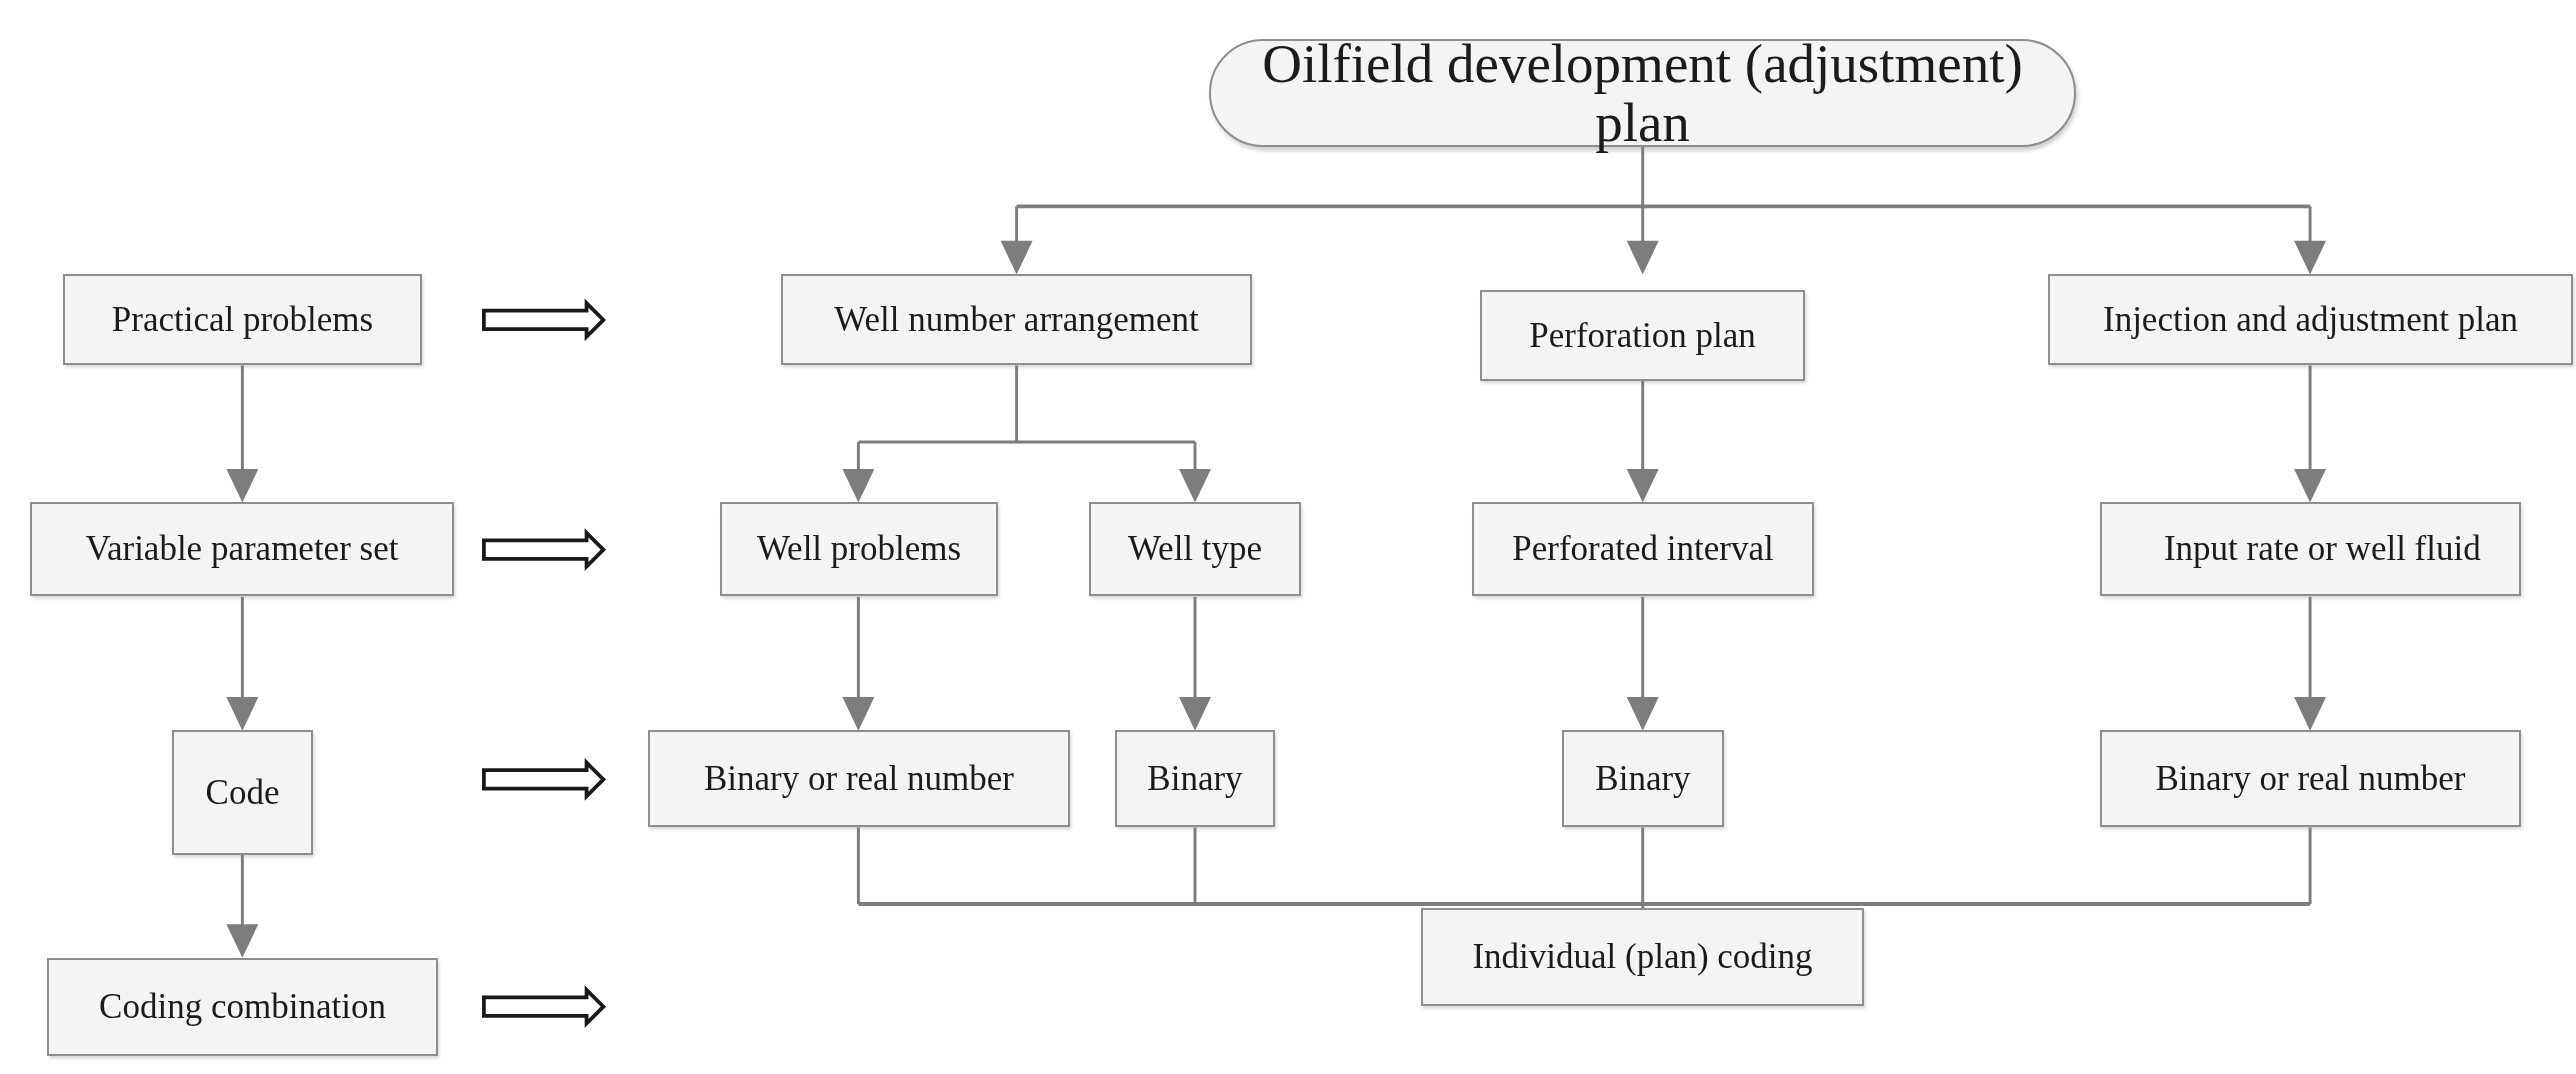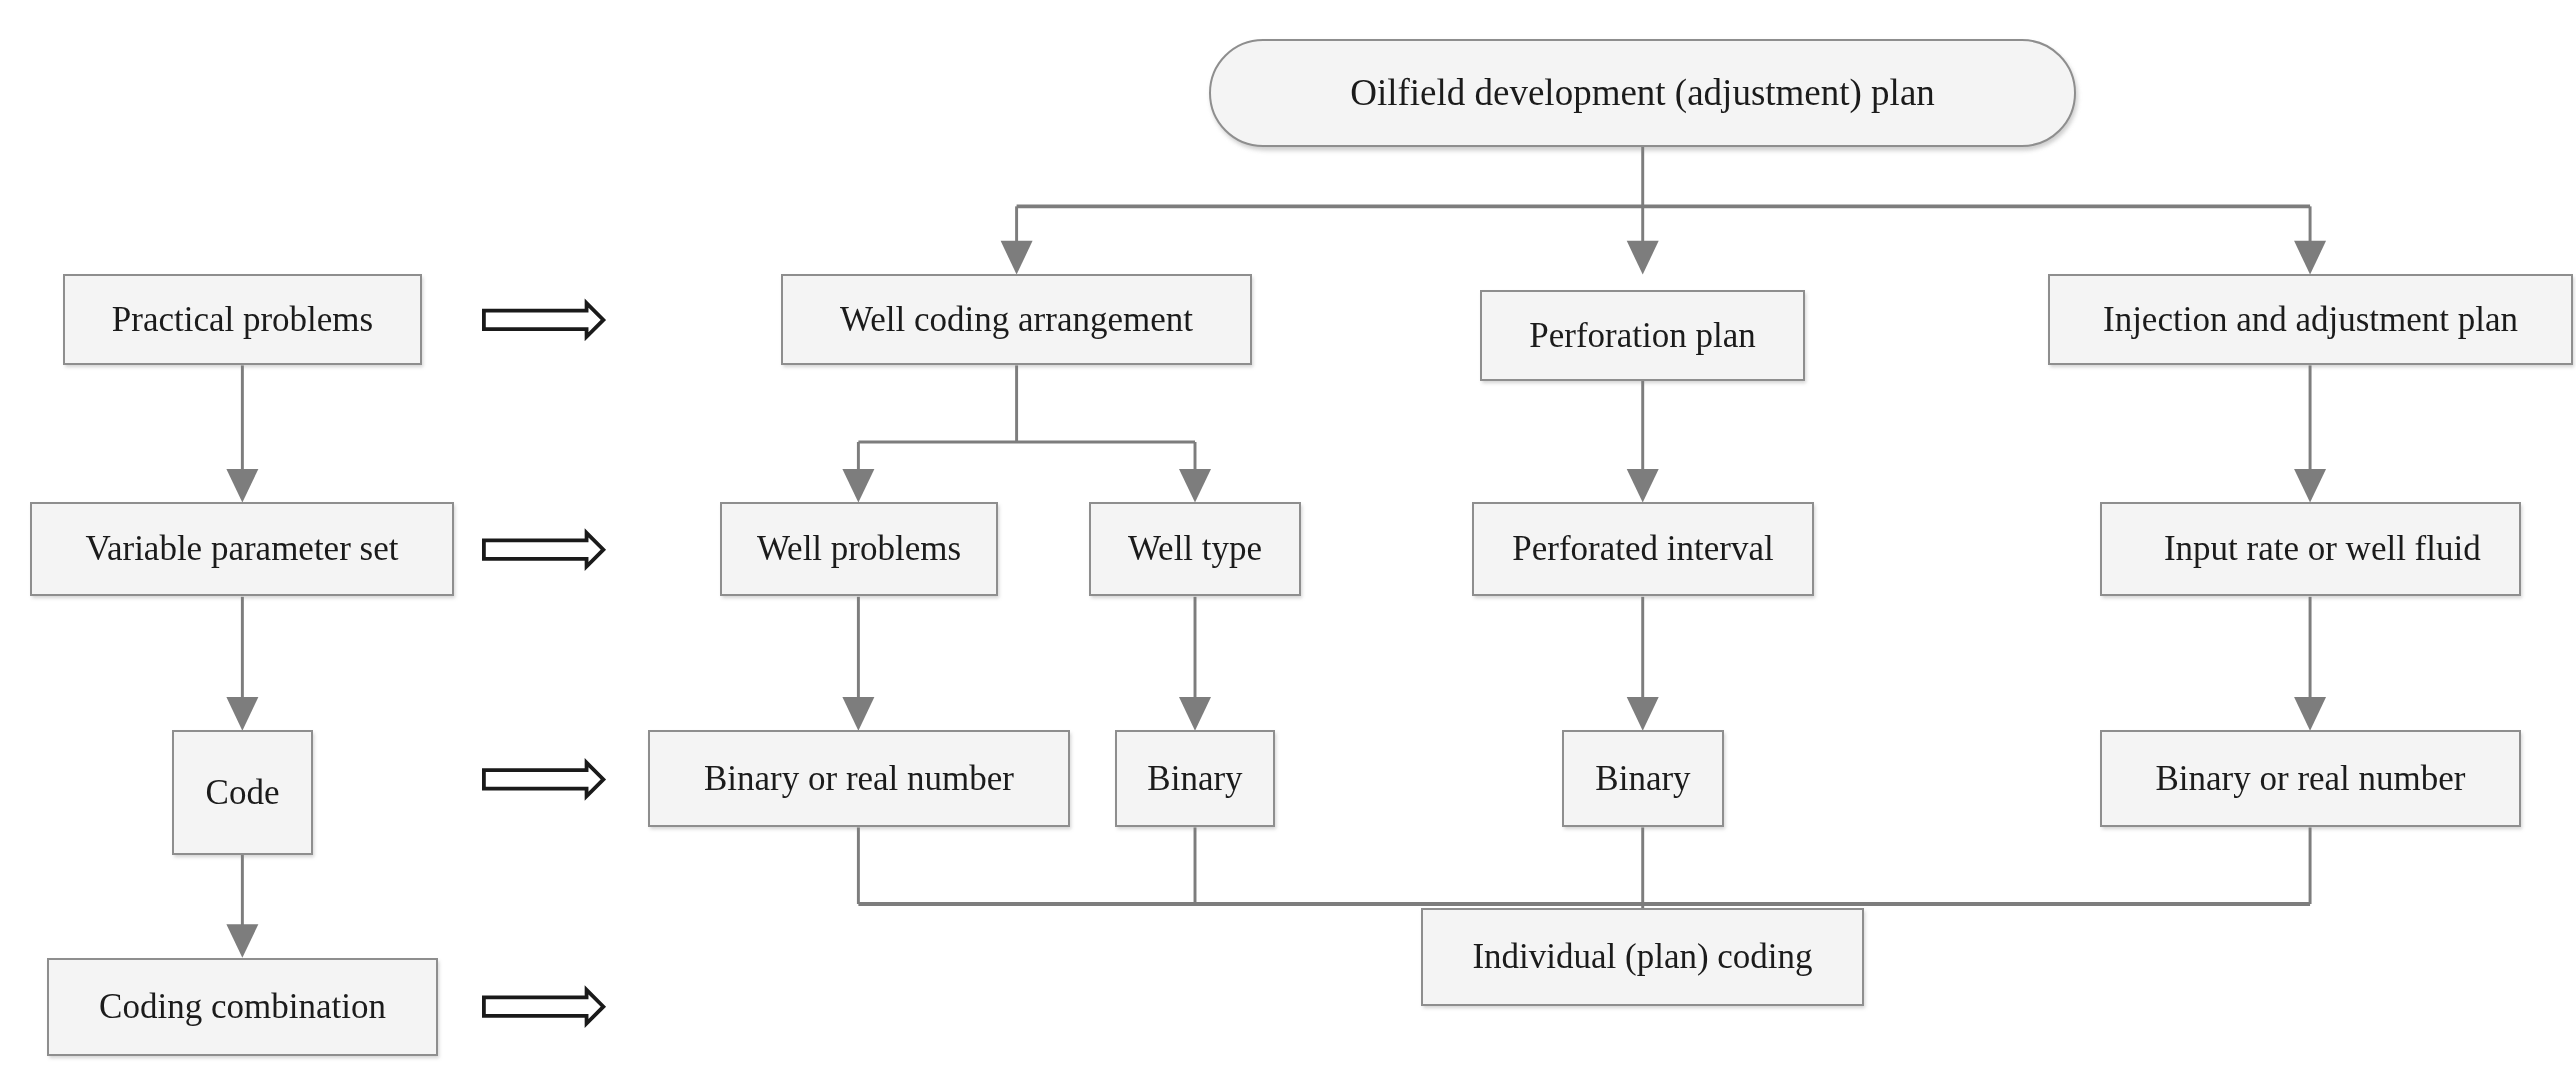--- a/index.html
+++ b/index.html
@@ -31,21 +31,21 @@
     box-shadow:1.7px 3.4px 3.4px rgba(130,130,130,0.35);
     box-sizing:border-box;
     text-align:center;
     color:var(--text,#1b1b1b);
     font-size:35px;
     line-height:1.08;
     padding:0 8.4px;
   }
   .node.stadium{
     border-radius:56px;
-    font-size:37px;
+    font-size:55px;
     box-shadow:1.7px 3.4px 4.2px rgba(130,130,130,0.4);
   }
 </style>
 </head>
 <body>
 
 <div id="canvas">
 
   <svg id="connector-layer" viewBox="0 0 3061 1277" xmlns="http://www.w3.org/2000/svg">
 
@@ -99,21 +99,21 @@
   </svg>
 
   <div class="node stadium" style="left:1209px;top:39px;width:867px;height:108px;">
     <span>Oilfield development (adjustment) plan</span>
   </div>
 
   <div class="node" style="left:63px;top:274px;width:359px;height:91px;">
     <span>Practical problems</span>
   </div>
   <div class="node" style="left:781px;top:274px;width:471px;height:91px;">
-    <span>Well coding arrangement</span>
+    <span>Well number arrangement</span>
   </div>
   <div class="node" style="left:1480px;top:290px;width:325px;height:91px;">
     <span>Perforation plan</span>
   </div>
   <div class="node" style="left:2048px;top:274px;width:525px;height:91px;">
     <span>Injection and adjustment plan</span>
   </div>
 
   <div class="node" style="left:30px;top:502px;width:424px;height:94px;">
     <span>Variable parameter set</span>

